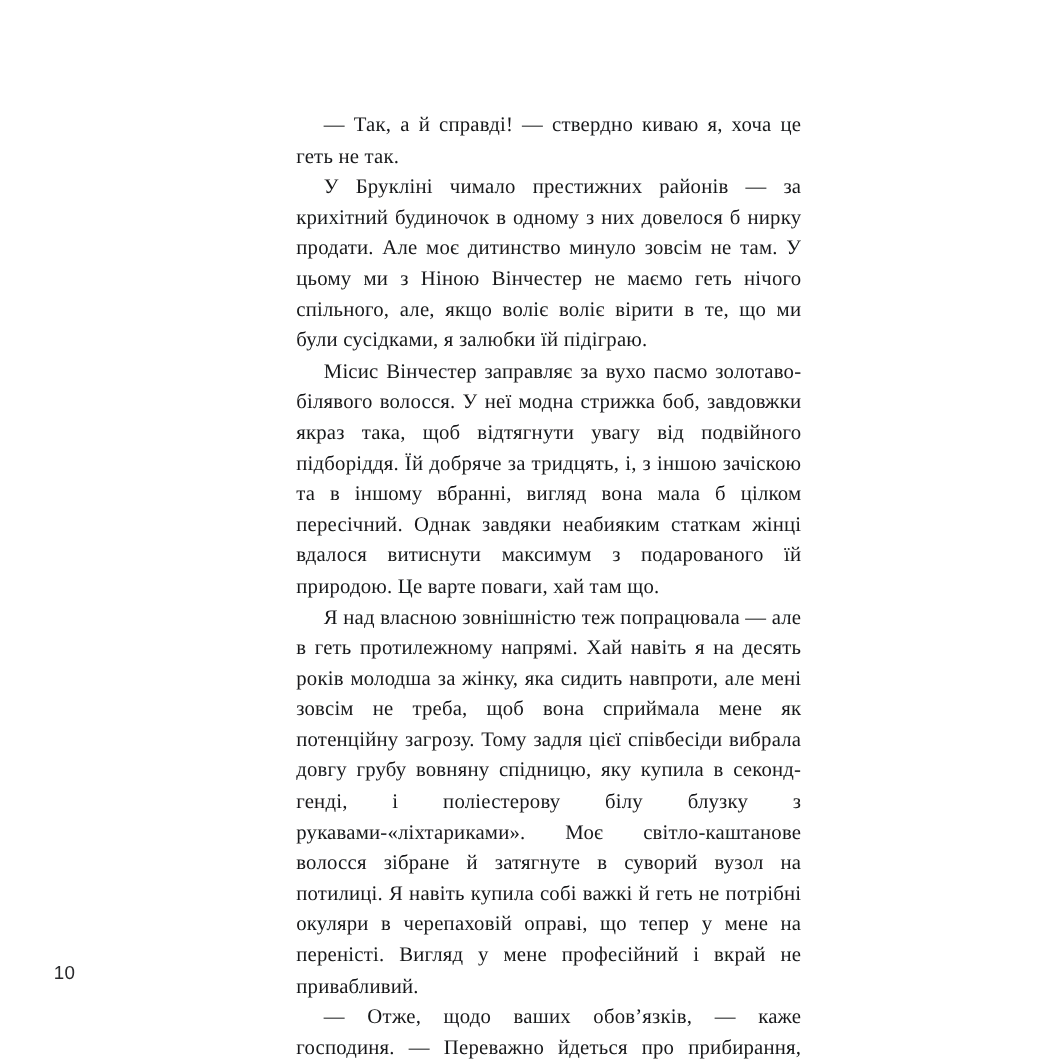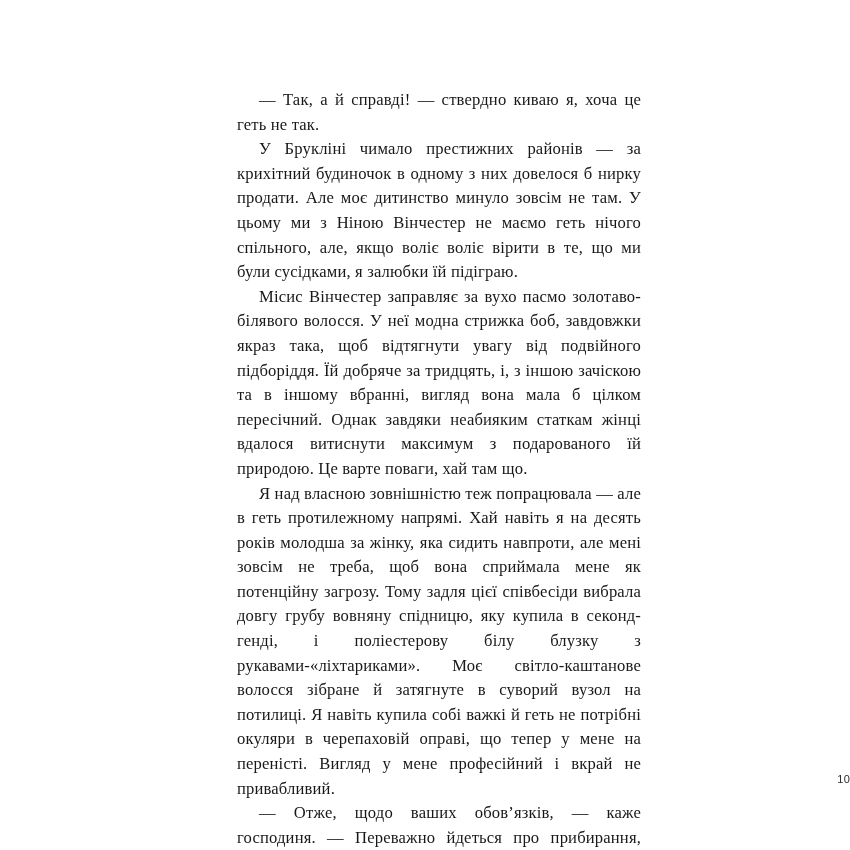--- a/index.html
+++ b/index.html
@@ -45,22 +45,22 @@
 
   .para + .para {
     margin-top: 0;
   }
 
   .folio {
     position: absolute;
     left: 0;
     right: 0;
     top: 770px;
-    text-align: right;
-    font-size: 11px;
+    text-align: left;
+    font-size: 15px;
     line-height: 18px;
     color: #2a2b2d;
     font-family: "Liberation Sans", "DejaVu Sans", sans-serif;
     letter-spacing: 0.02em;
     margin-left: 43px;
   }
 </style>
 </head>
 <body>
 

